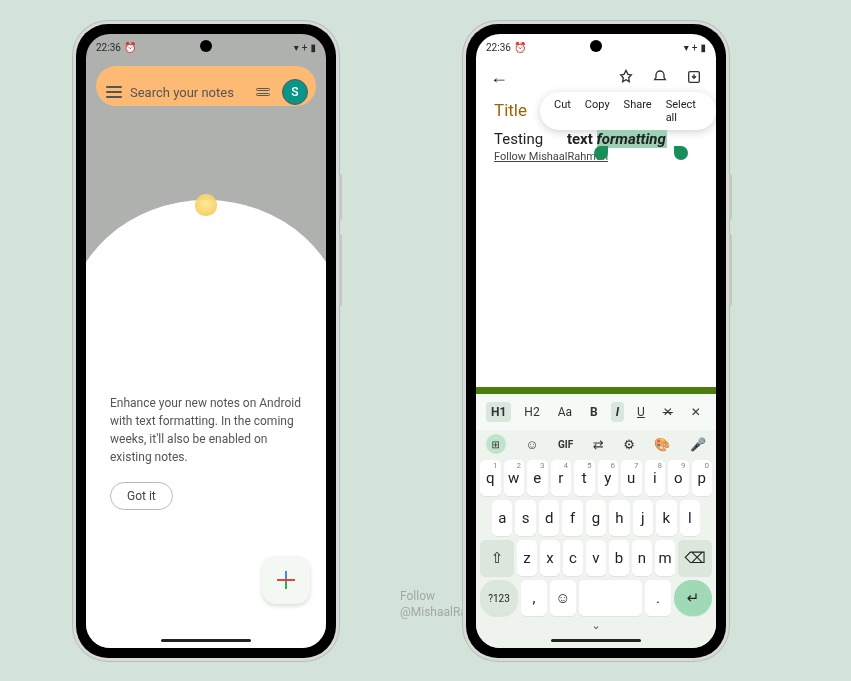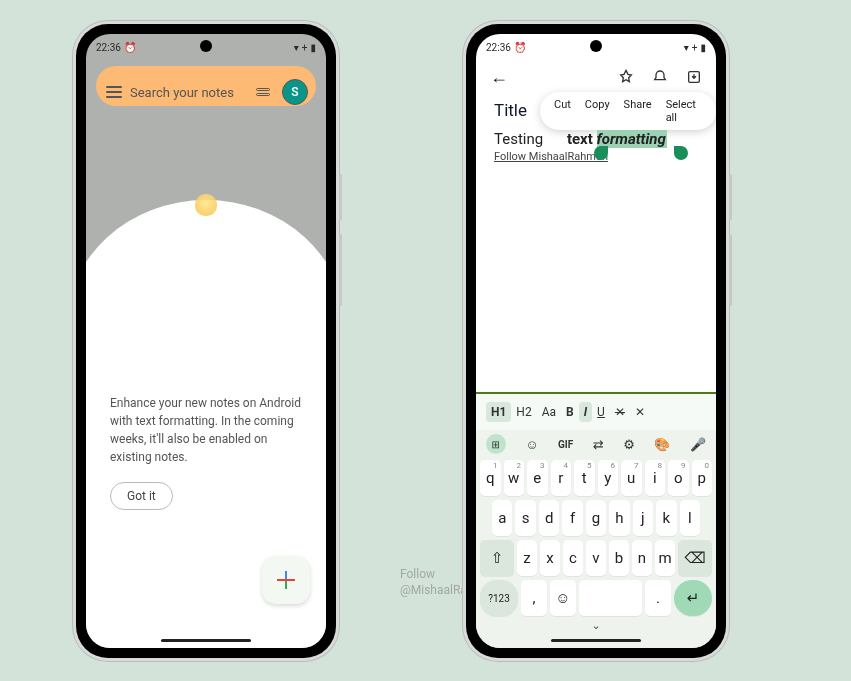--- a/index.html
+++ b/index.html
@@ -8,21 +8,21 @@
     background: #d4e3da;
     width: 851px;
     height: 681px;
     font-family: 'Roboto', 'Helvetica Neue', Arial, sans-serif;
     position: relative;
     overflow: hidden;
   }
   .watermark {
     position: absolute;
     left: 400px;
-    top: 567px;
+    top: 589px;
     color: #a0a8a5;
     font-size: 12px;
     line-height: 1.3;
     pointer-events: none;
   }
   .phone {
     position: absolute;
     top: 24px;
     width: 260px;
     height: 634px;
@@ -147,21 +147,21 @@
   
   .editbar {
     display:flex; align-items:center; justify-content:space-between;
     padding: 10px 14px 4px;
   }
   .back { font-size:18px; color:#222;}
   .editbar-right { display:flex; gap:18px; color:#333; font-size:14px;}
   .editbar-right span { display:inline-flex; align-items:center; justify-content:center; width:16px;}
   .eicon svg { width:16px; height:16px; }
   .title-row { position:relative; padding: 8px 18px 0; }
-  .title-ph { color:#0f172a; font-size:17px;margin-top:31px;}
+  .title-ph { color:#a16207; font-size:17px;margin-top:31px;}
   .ctx-menu {
     position:absolute; top:0px; left:64px;
     background:#fff; border-radius:20px;
     box-shadow: 0 2px 8px rgba(0,0,0,.18);
     display:flex; gap:14px; padding:6px 14px;
     font-size:11px; color:#222;
   }
   .note-body { padding: 10px 18px 0; font-size:15px; color:#222;}
   .body-line1 { display:inline; }
   .w-normal { font-weight:400; }
@@ -170,23 +170,23 @@
   .sel-handle-start, .sel-handle-end {
     position:absolute; width:14px; height:14px; background:#1a8e5a; border-radius:50%;
   }
   .sel-handle-start { border-top-right-radius:0;}
   .sel-handle-end { border-top-left-radius:0;}
   .line2 { font-size:11px; text-decoration:underline; color:#444; margin-top:2px;}
 
   
   .fmt-bar {
     position:absolute; left:0; right:0; bottom:218px;
-    display:flex; justify-content:flex-start; align-items:center;
+    display:flex; justify-content:space-between; align-items:center;
     padding: 8px 10px; background:#f6faf7;
-    border-top:2px solid #4d7c0f;
+    border-top:7px solid #4d7c0f;
     font-size:12px; color:#333;
   }
   .fmt-bar .chip { padding:3px 5px; border-radius:4px;}
   .fmt-bar .active { background:#d8e8dd;}
   .fmt-bar .bold { font-weight:700;}
   .fmt-bar .ital { font-style:italic; font-weight:700;}
   .fmt-bar .ul { text-decoration:underline;}
   .fmt-bar .strike { text-decoration:line-through;}
 
   

